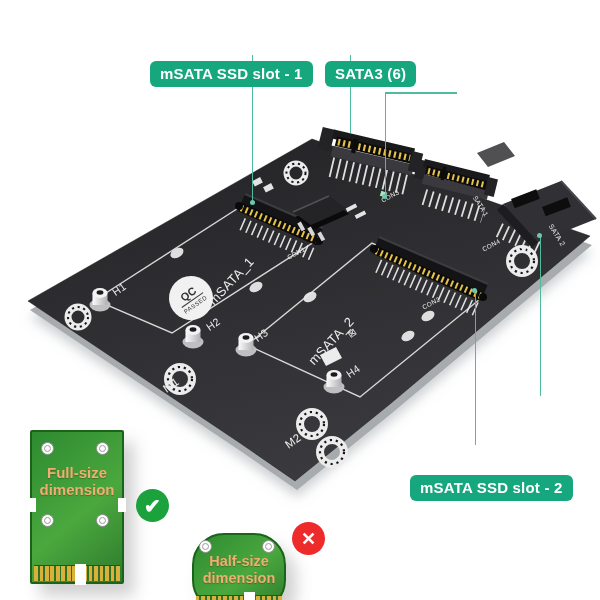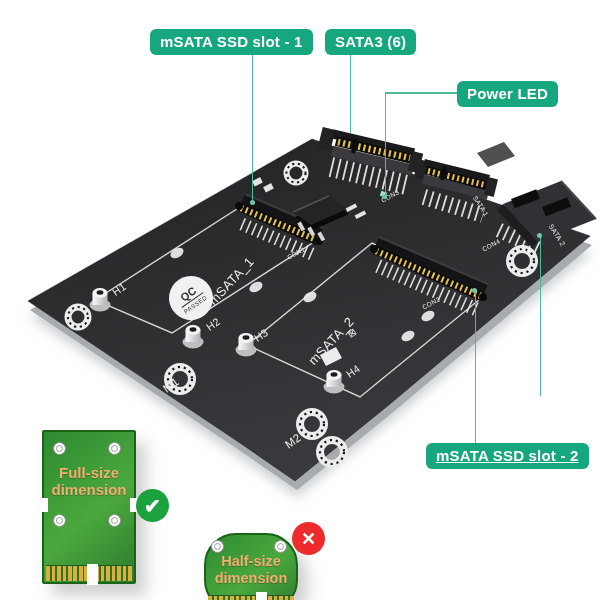--- a/index.html
+++ b/index.html
@@ -1,34 +1,34 @@
 <!DOCTYPE html>
 <html><head>
 <meta charset="utf-8">
 <style>
   html,body{margin:0;padding:0;background:#fff;}
   .stage{position:relative;width:600px;height:600px;background:#ffffff;overflow:hidden;
          font-family:"Liberation Sans",sans-serif;}
   svg{position:absolute;left:0;top:0;}
   .callout{position:absolute;background:#16a77e;color:#fff;font-size:15px;font-weight:600;
-           line-height:1;padding:5px 10px 6px;border-radius:6px;letter-spacing:.2px;white-space:nowrap;}
+           line-height:1;padding:5px 10px 6px;border-radius:6px;letter-spacing:.2px;white-space:nowrap;margin-top:32px;}
   .vline{position:absolute;width:1.5px;background:#4fbb9d;}
   .hline{position:absolute;height:1.5px;background:#4fbb9d;}
   .ldot{position:absolute;width:5px;height:5px;border-radius:50%;background:#6cc7ab;}
   .stx{position:absolute;color:#ededed;white-space:nowrap;letter-spacing:.3px;
        transform:translate(-50%,-50%) rotate(var(--r,0deg));}
   .qc{position:absolute;left:169px;top:276px;width:44px;height:44px;border-radius:50%;
       background:#f1f1f1;transform:rotate(-35deg);display:flex;flex-direction:column;
       align-items:center;justify-content:center;color:#333;}
   .qc .l1{font-size:11px;font-weight:700;line-height:1;}
   .qc .bar{width:26px;height:1px;background:#3a3a3a;margin:1.5px 0;}
   .qc .l2{font-size:6px;letter-spacing:.5px;line-height:1;}
   .card{position:absolute;border:2px solid #1a641a;border-radius:2px;
         background:linear-gradient(140deg,#2e8a30,#4aa83e 55%,#2e7a2c);
-        box-shadow:10px 12px 16px rgba(150,150,150,.45);margin-left:12px;}
+        box-shadow:10px 12px 16px rgba(150,150,150,.45);}
   .cardtxt{position:absolute;left:0;right:0;text-align:center;color:#efae72;font-weight:700;
            line-height:1.15;text-shadow:0 1px 1px rgba(60,30,0,.35);}
   .hole{position:absolute;width:13px;height:13px;border-radius:50%;background:#fff;
         border:1.5px solid #8f8f8f;box-sizing:border-box;}
   .hole .in{width:5px;height:5px;border-radius:50%;border:1.5px solid #9a9a9a;background:#fff;margin:1.5px auto;}
   .goldstrip{position:absolute;left:2px;right:2px;bottom:1px;height:15px;
              background:repeating-linear-gradient(90deg,#d7b13a 0 3.5px,#2f7026 3.5px 5.5px);
              border-top:1px solid #1d5a1d;}
   .notch{position:absolute;bottom:-3px;width:11px;height:21px;background:#fff;}
   .sidecut{position:absolute;width:8px;height:14px;background:#fff;}
@@ -232,22 +232,21 @@
   <div class="vline" style="left:384.5px;top:92px;height:105px;"></div>
   <div class="vline" style="left:539.5px;top:236px;height:160px;"></div>
   <div class="vline" style="left:474.5px;top:290px;height:155px;"></div>
   <div class="ldot" style="left:250px;top:200px;"></div>
   <div class="ldot" style="left:382px;top:194px;"></div>
   <div class="ldot" style="left:537px;top:233px;"></div>
   <div class="ldot" style="left:472px;top:288px;"></div>
 
   <div class="callout" style="left:150px;top:29px;">mSATA SSD slot - 1</div>
   <div class="callout" style="left:325px;top:29px;">SATA3 (6)</div>
-  <div class="callout" style="left:457px;top:81px;">Power LED</div>
-  <div class="callout" style="left:426px;top:443px;text-decoration:underline;">mSATA SSD slot - 2</div>
+  <div class="callout" style="left:410px;top:443px;">mSATA SSD slot - 2</div>
 
   <div class="card" style="left:30px;top:430px;width:90px;height:150px;">
     <div class="hole" style="left:9px;top:10px;">
         <div class="in"></div>
       </div>
     <div class="hole" style="left:64px;top:10px;">
         <div class="in"></div>
       </div>
     <div class="hole" style="left:9px;top:82px;">
         <div class="in"></div>

